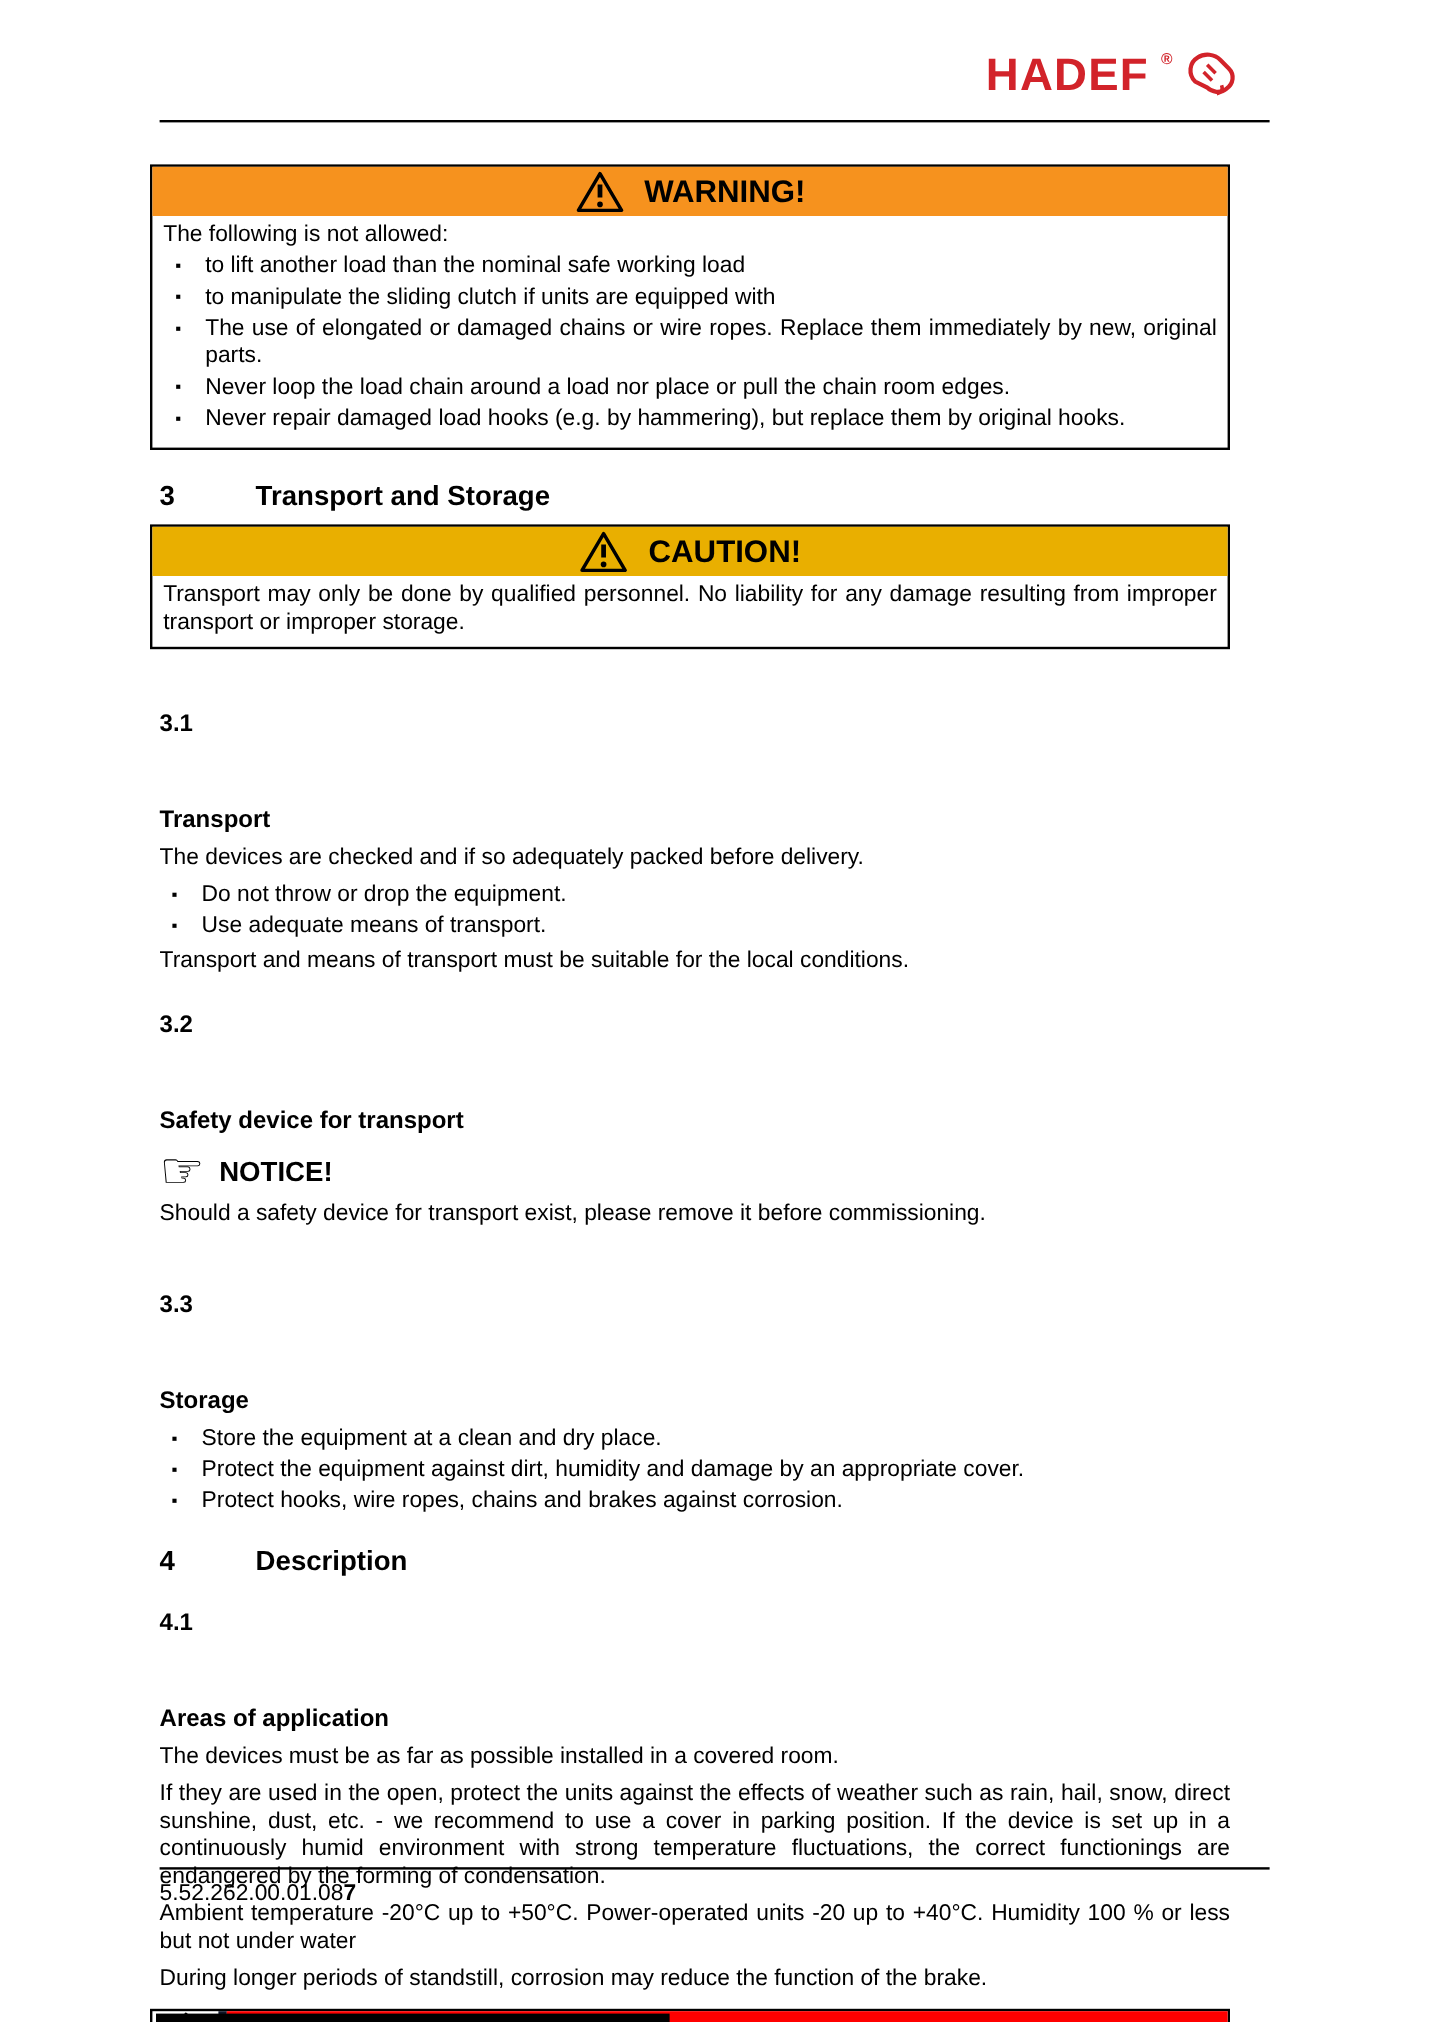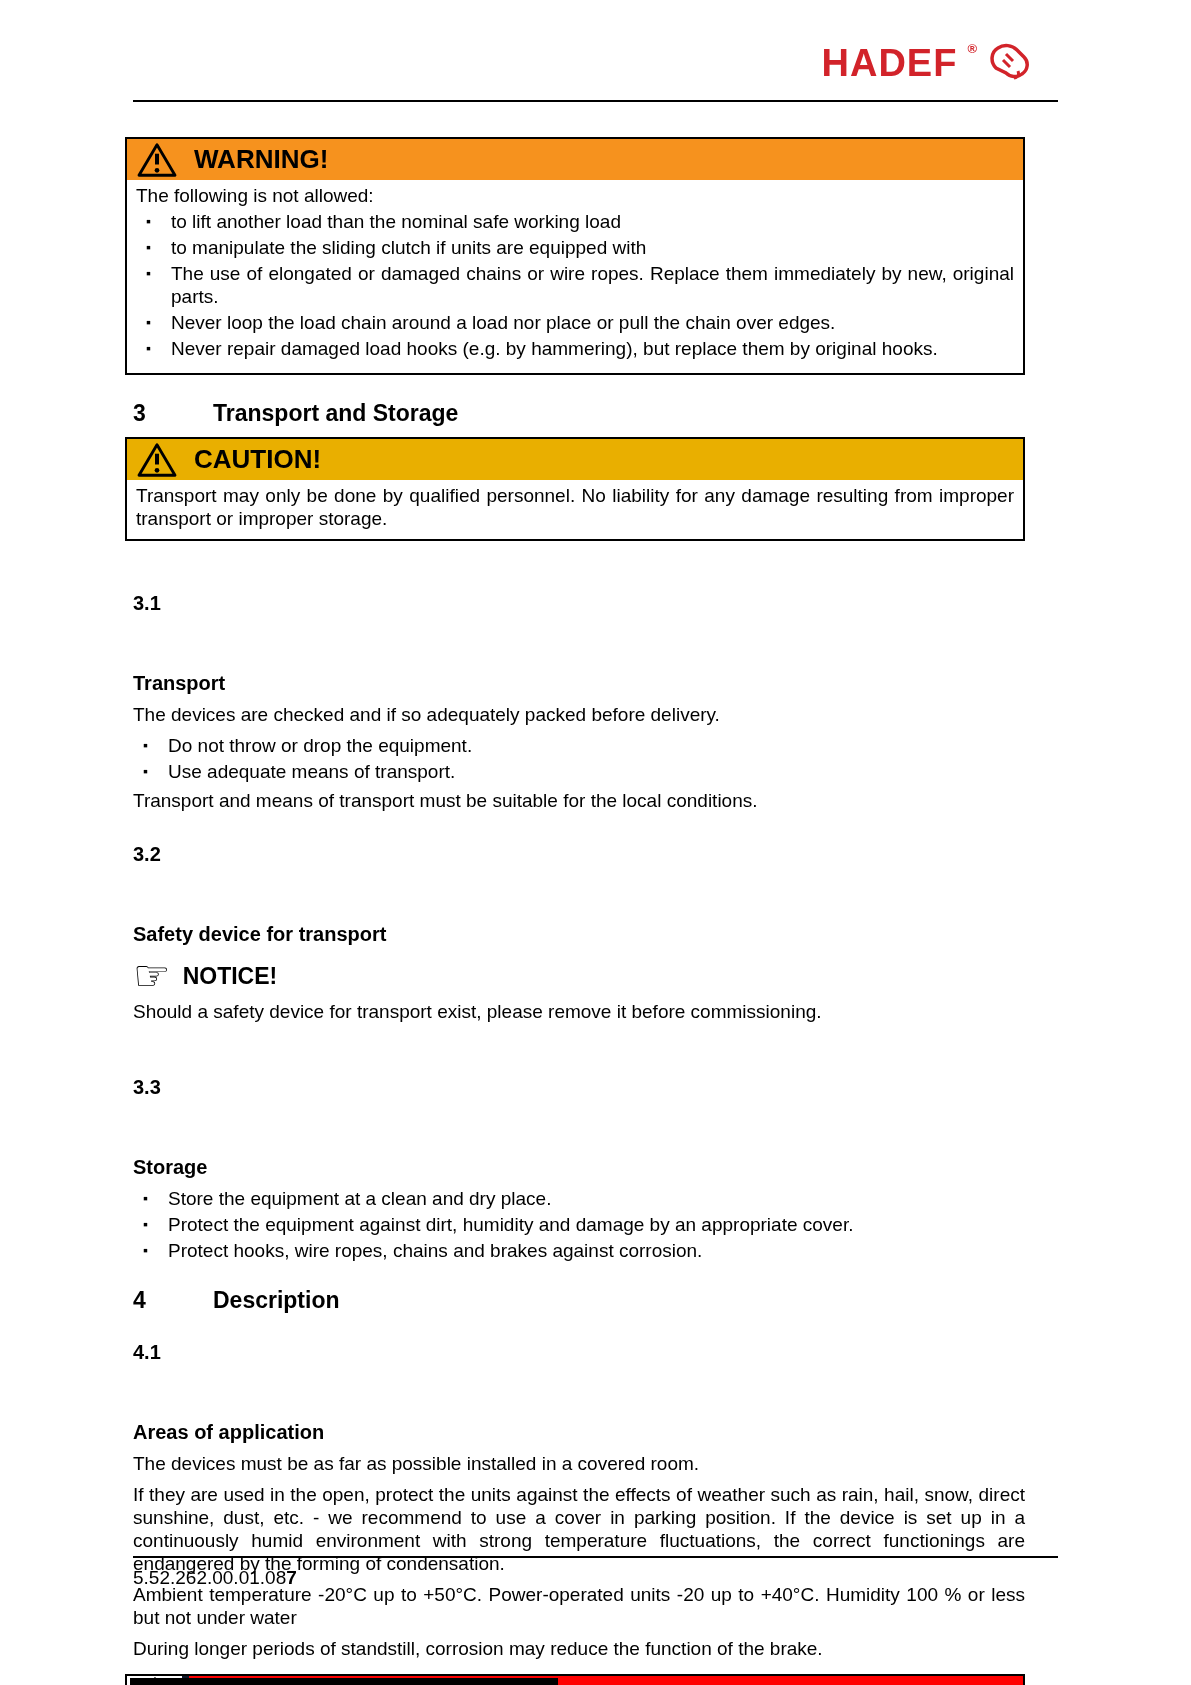--- a/index.html
+++ b/index.html
@@ -19,21 +19,21 @@
   .logo-mark path { stroke: var(--brand-red, #D2232A); fill: none; }
   .header-rule { position: absolute; top: 100px; left: 133px; width: 925px; height: 2px; background: #000; }
 
   
   .content { position: absolute; top: 137px; left: 133px; width: 892px; font-size: 19px; line-height: 23px; }
   p { margin: 6px 0 8px; }
   .just { text-align: justify; }
 
   
   .alert-box { width: 900px; margin-left: -8px; border: 2px solid #000; background: #fff; }
-  .alert-bar { display: flex; align-items: center; gap: 16px; height: 41px; padding: 0 9px; font-size: 26px; font-weight: bold; }
+  .alert-bar { display: flex; align-items: center; gap: 16px; height: 41px; padding: 0 9px; font-size: 26px; font-weight: bold; justify-content: center; }
   .warning-bar { background: var(--warning-orange, #F6921E); }
   .caution-bar { background: var(--caution-yellow, #E9AF00); }
   .danger-bar  { background: var(--danger-red, #FF0000); color: #ffffff; border-bottom: 2px solid #000; }
   .alert-body { padding: 2px 9px 7px; border-radius: 29px; }
 
   
   .tri-icon { width: 42px; height: 36px; flex: 0 0 auto; }
   .tri-outline { fill: none; stroke: #000; stroke-width: 3.2; stroke-linejoin: round; }
   .tri-yellow .tri-outline { fill: var(--symbol-yellow, #F7BE00); }
   .tri-bang { stroke: #000; stroke-width: 4.4; fill: none; }
@@ -109,21 +109,21 @@
           <li>
               <span class="bullet">▪</span>
               <span class="li-text">to manipulate the sliding clutch if units are equipped with</span>
             </li>
           <li>
               <span class="bullet">▪</span>
               <span class="li-text just">The use of elongated or damaged chains or wire ropes. Replace them immediately by new, original parts.</span>
             </li>
           <li>
               <span class="bullet">▪</span>
-              <span class="li-text">Never loop the load chain around a load nor place or pull the chain over edges.</span>
+              <span class="li-text">Never loop the load chain around a load nor place or pull the chain room edges.</span>
             </li>
           <li>
               <span class="bullet">▪</span>
               <span class="li-text">Never repair damaged load hooks (e.g. by hammering), but replace them by original hooks.</span>
             </li>
         </ul>
       </div>
     </section>
 
     <h2 class="sec">

